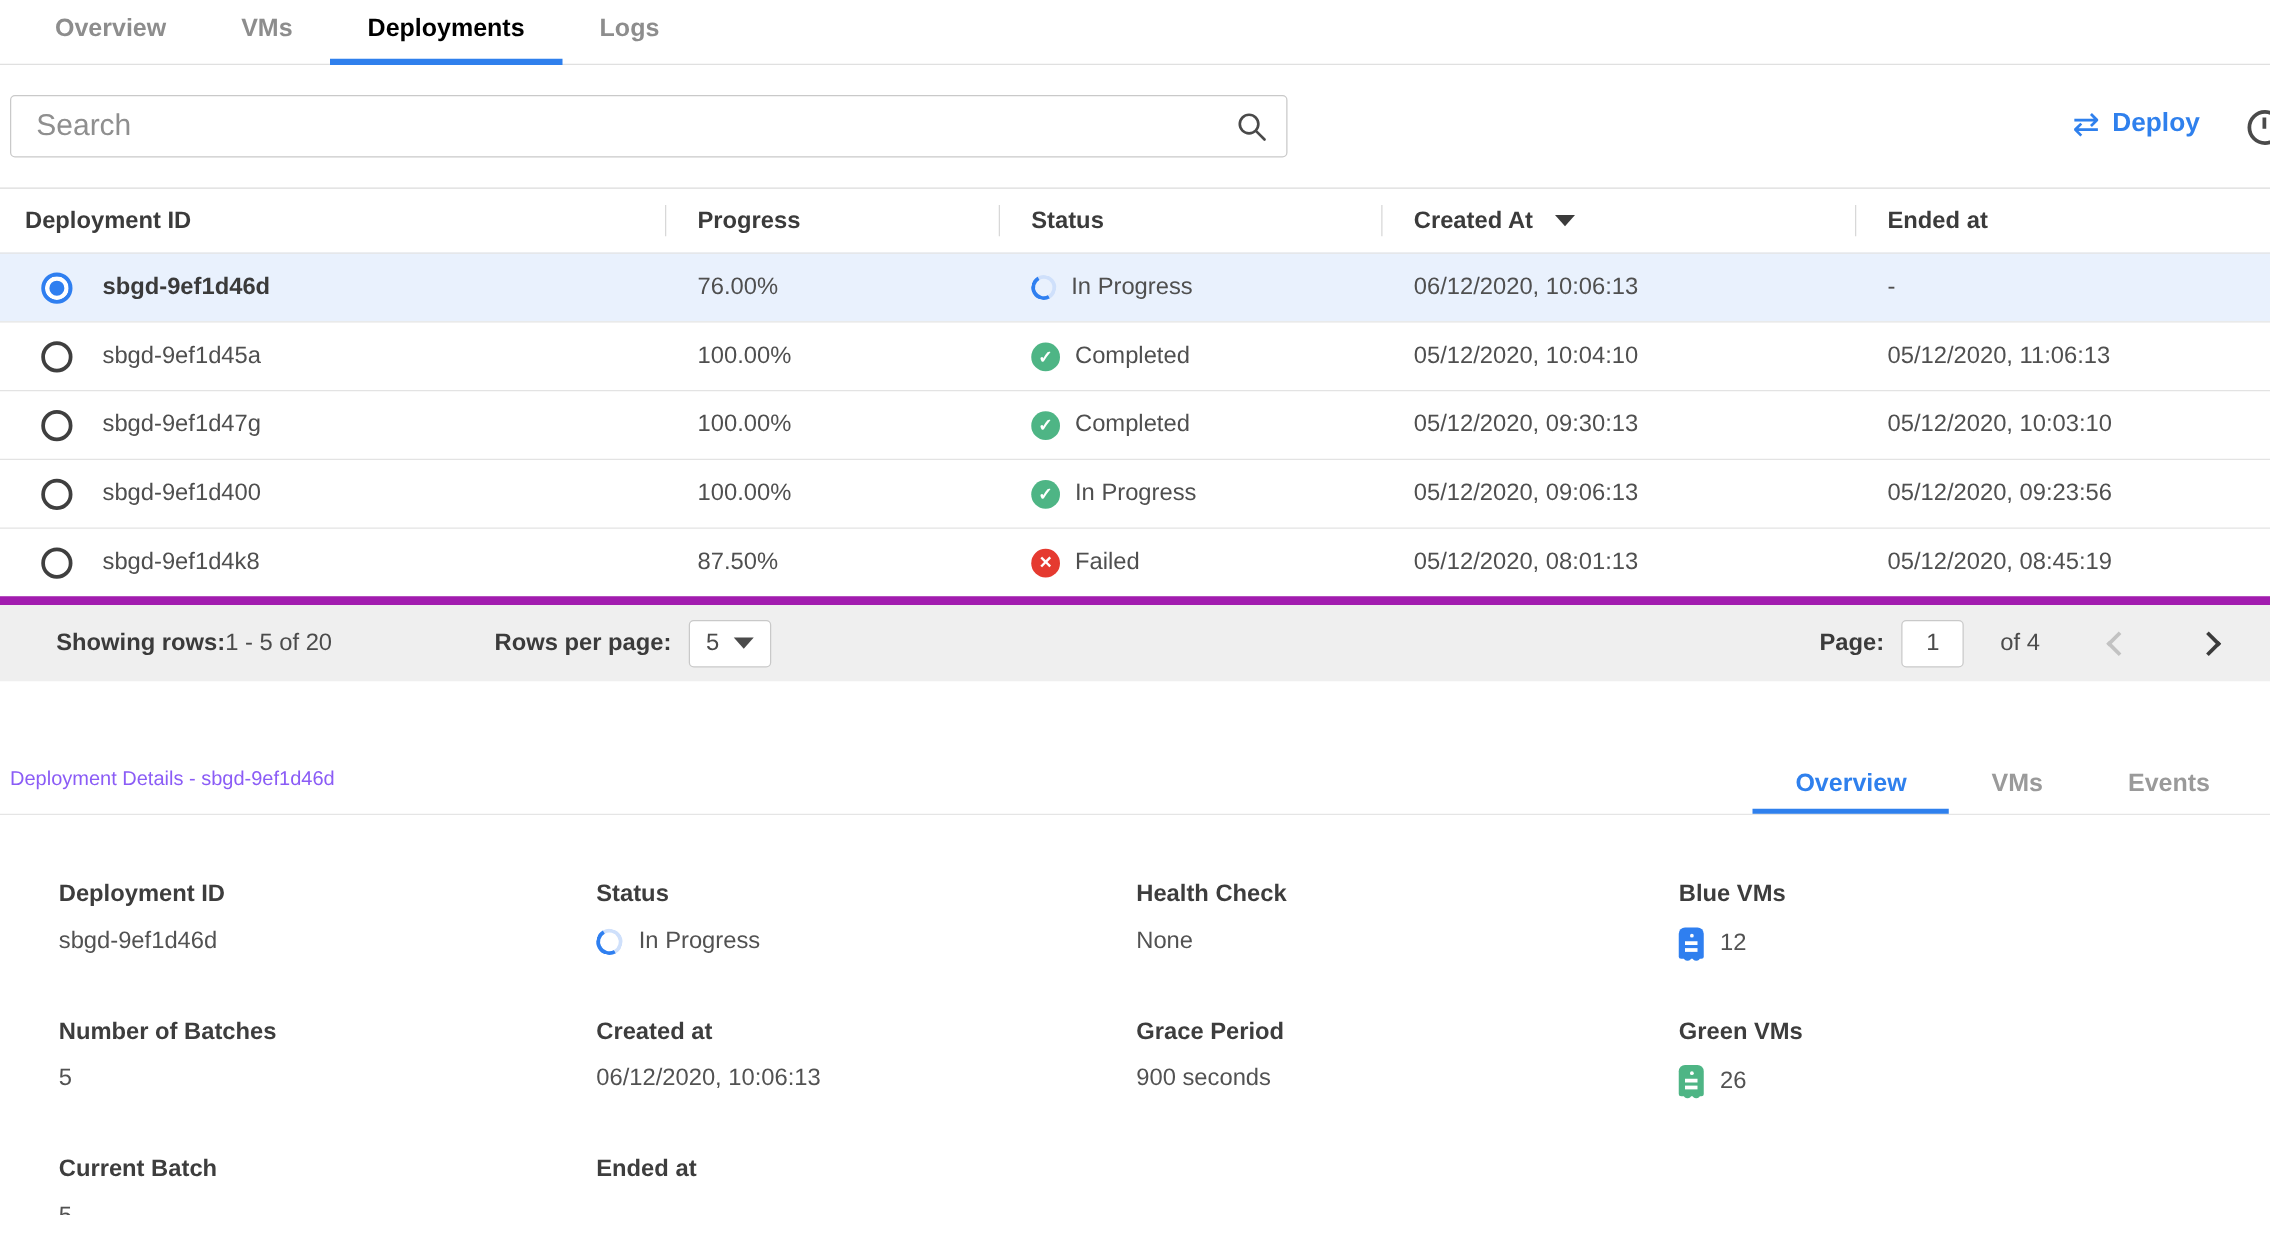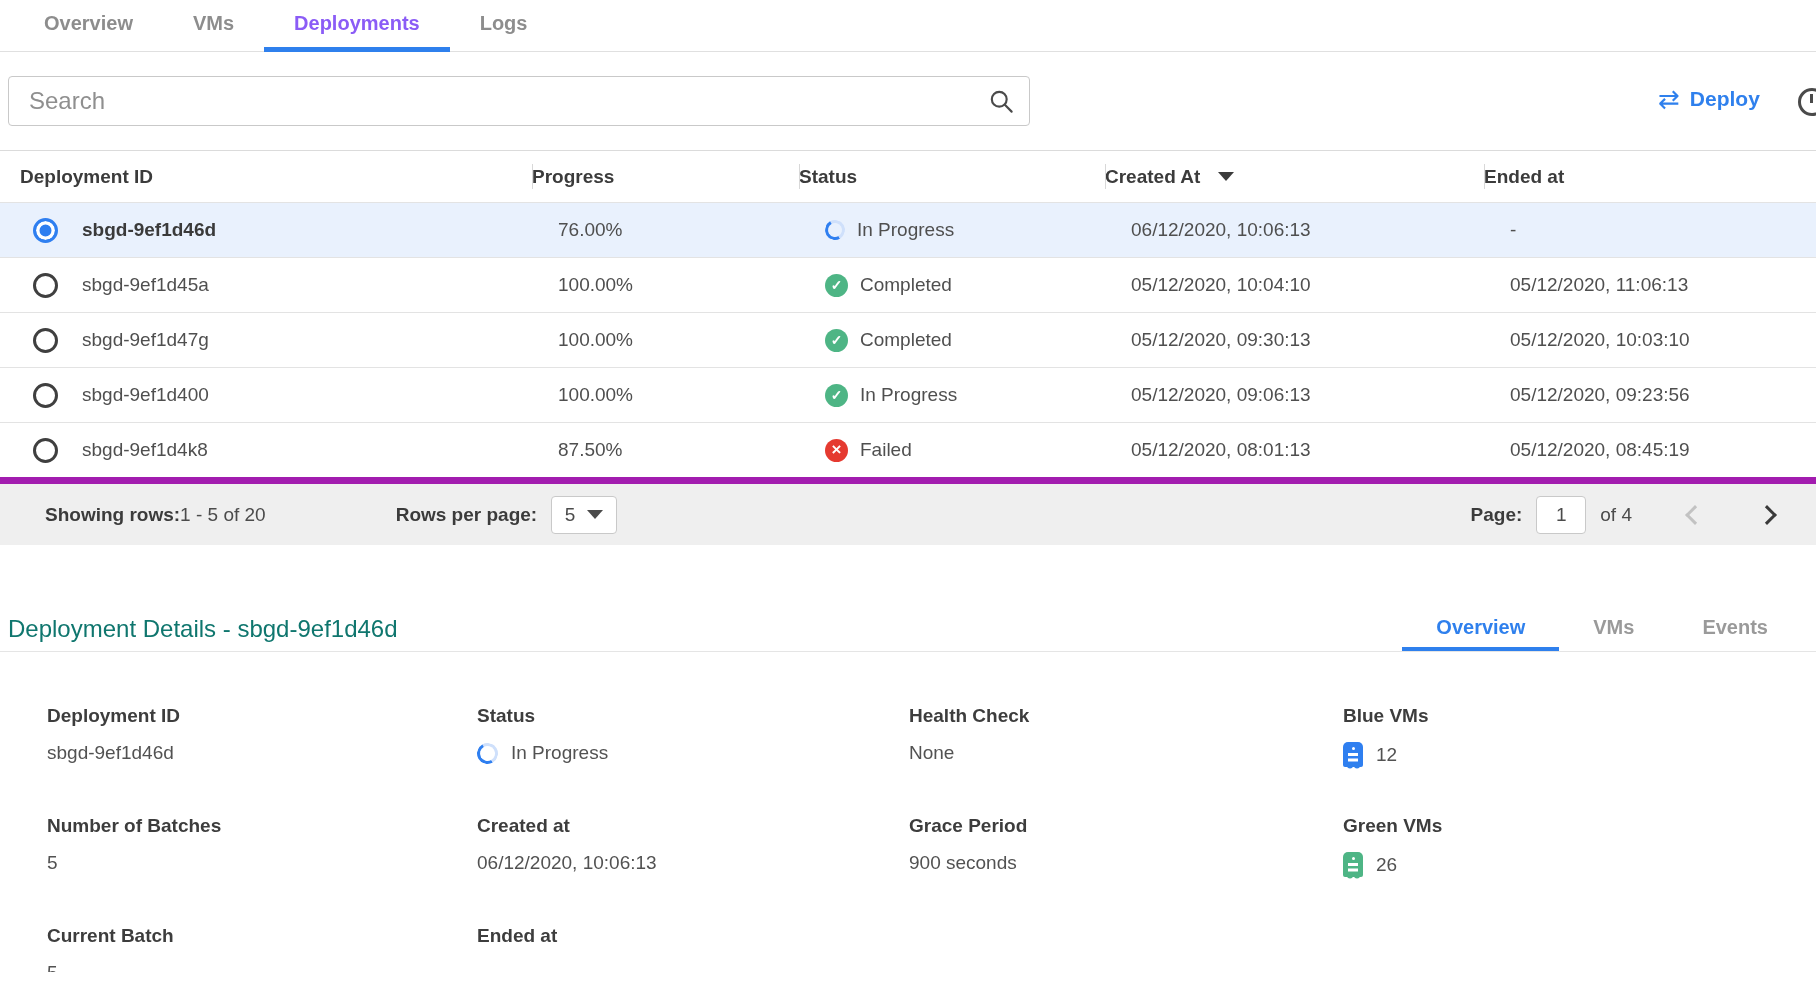--- a/index.html
+++ b/index.html
@@ -3,37 +3,37 @@
 <meta charset="utf-8">
 <style>
   * { box-sizing: border-box; }
   html,body { margin:0; padding:0; background:#fff; }
   body { font-family:"Liberation Sans", sans-serif; color:#4e4e4e; }
   .page { position:relative; width:1816px; height:972px; overflow:hidden; background:#fff; }
 
   
   .tabbar { position:absolute; top:0; left:0; right:0; height:52px; border-bottom:1px solid #e0e0e0; display:flex; padding-left:14px; }
   .tab { padding:0 30px; height:52px; display:flex; align-items:center; font-size:20px; font-weight:bold; color:#8d8d8d; cursor:pointer; border-bottom:5px solid transparent; }
-  .tab.active { color:#8b5cf6; border-bottom-color:#2f80ed; }
+  .tab.active { color:#000000; border-bottom-color:#2f80ed; }
 
   
   .search-box { position:absolute; left:8px; top:76px; width:1022px; height:50px; border:1px solid #c9c9c9; border-radius:4px; background:#fff; display:flex; align-items:center; }
   .search-box input { flex:1; border:none; outline:none; font-size:24px; padding:0 14px 0 20px; color:#4e4e4e; font-family:"Liberation Sans",sans-serif; background:transparent; }
   .search-box input::placeholder { color:#8f8f8f; }
   .search-glyph { margin-right:14px; display:flex; }
   .deploy-btn { position:absolute; left:1658px; top:86px; display:flex; align-items:center; gap:10px; background:none; border:none; cursor:pointer; color:#2f80ed; font-family:"Liberation Sans",sans-serif; font-size:21px; font-weight:bold; padding:0; }
   .deploy-glyph { font-size:26px; line-height:1; font-weight:normal; }
   .clock-partial { position:absolute; left:1798px; top:88px; width:28px; height:28px; border:3.5px solid #4a4a4a; border-radius:50%; }
   .clock-partial::after { content:''; position:absolute; left:9px; top:3px; width:3px; height:9px; background:#4a4a4a; }
 
   
   .dtable { position:absolute; left:0; right:0; top:150px; }
   .thead, .trow { display:grid; grid-template-columns:532px 267px 306px 379px 1fr; align-items:center; }
   .thead { height:52px; border-top:1px solid #dbdbdb; }
-  .th { position:relative; height:100%; display:flex; align-items:center; font-size:19px; font-weight:bold; color:#3b3b3b; cursor:pointer; }
+  .th { position:relative; height:100%; display:flex; align-items:center; font-size:19px; font-weight:bold; color:#3b3b3b; padding-left:26px; cursor:pointer; }
   .th:first-child { padding-left:20px; }
   .th + .th::before { content:''; position:absolute; left:0; top:13px; bottom:13px; width:1px; background:#d8d8d8; }
   .sort-caret { width:0; height:0; border-left:8px solid transparent; border-right:8px solid transparent; border-top:9px solid #3b3b3b; margin-left:18px; }
   .trow { height:55px; border-top:1px solid #e3e3e3; cursor:pointer; }
   .trow.selected { background:#e9f1fd; }
   .cell { font-size:19px; color:#4f4f4f; padding-left:26px; display:flex; align-items:center; }
   .cell.id-cell { padding-left:33px; gap:24px; }
   .trow.selected .id-text { font-weight:bold; color:#3a3a3a; }
   .radio { width:25px; height:25px; border-radius:50%; border:3px solid #3f3f3f; background:#fff; flex:0 0 auto; }
   .radio.checked { border-color:#2f7ff0; background:#2f7ff0; box-shadow:inset 0 0 0 3.5px #fff; }
@@ -46,27 +46,27 @@
   
   .tfoot { position:absolute; left:0; right:0; top:477px; height:68px; background:#efefef; border-top:7px solid #a21caf; display:flex; align-items:center; font-size:19px; }
   .tfoot .blabel { font-weight:bold; color:#3b3b3b; }
   .showing-label { margin-left:45px; }
   .showing-value { color:#4b4b4b; }
   .rpp-label { margin-left:130px; }
   .select-box { margin-left:14px; width:66px; height:38px; background:#fff; border:1px solid #c9c9c9; border-radius:4px; display:flex; align-items:center; justify-content:center; gap:12px; cursor:pointer; color:#4b4b4b; }
   .caret-down { width:0; height:0; border-left:8px solid transparent; border-right:8px solid transparent; border-top:9px solid #4a4a4a; }
   .page-label { margin-left:auto; }
   .page-input { margin-left:14px; width:50px; height:38px; border:1px solid #c9c9c9; border-radius:4px; text-align:center; font-size:19px; color:#4b4b4b; font-family:"Liberation Sans",sans-serif; outline:none; background:#fff; }
-  .page-total { margin-left:14px; color:#4b4b4b; }
+  .page-total { margin-left:29px; color:#4b4b4b; }
   .chev { width:14px; height:14px; border-top:3px solid currentColor; border-right:3px solid currentColor; display:inline-block; cursor:pointer; }
   .chev.prev { color:#c2c2c2; transform:rotate(-135deg); margin-left:56px; }
   .chev.next { color:#3a3a3a; transform:rotate(45deg); margin-left:58px; margin-right:42px; }
 
   
-  .details-title { position:absolute; left:8px; top:615px; font-size:24px; color:#0f766e; }
+  .details-title { position:absolute; left:8px; top:615px; font-size:16px; color:#8b5cf6; }
   .details-divider { position:absolute; left:0; right:0; top:651px; height:1px; background:#e5e5e5; }
   .detail-tabs { position:absolute; right:14px; top:608px; display:flex; }
   .dtab { padding:0 34px; height:44px; display:flex; align-items:center; font-size:20px; font-weight:bold; color:#9a9a9a; cursor:pointer; border-bottom:5px solid transparent; }
   .dtab.active { color:#2f80ed; border-bottom-color:#2f80ed; }
 
   .details-grid { position:absolute; left:47px; top:700px; display:grid; grid-template-columns:430px 432px 434px auto; grid-auto-rows:110px; }
   .field-label { font-size:19px; font-weight:bold; color:#3d3d3d; margin-top:5px; }
   .field-value-row { display:flex; align-items:center; gap:13px; margin-top:15px; font-size:19px; color:#525252; }
   .field-icon.spinner { width:21px; height:21px; }
   .vm-icon { position:relative; width:20px; height:25px; border-radius:5px 5px 2px 2px; flex:0 0 auto; }

